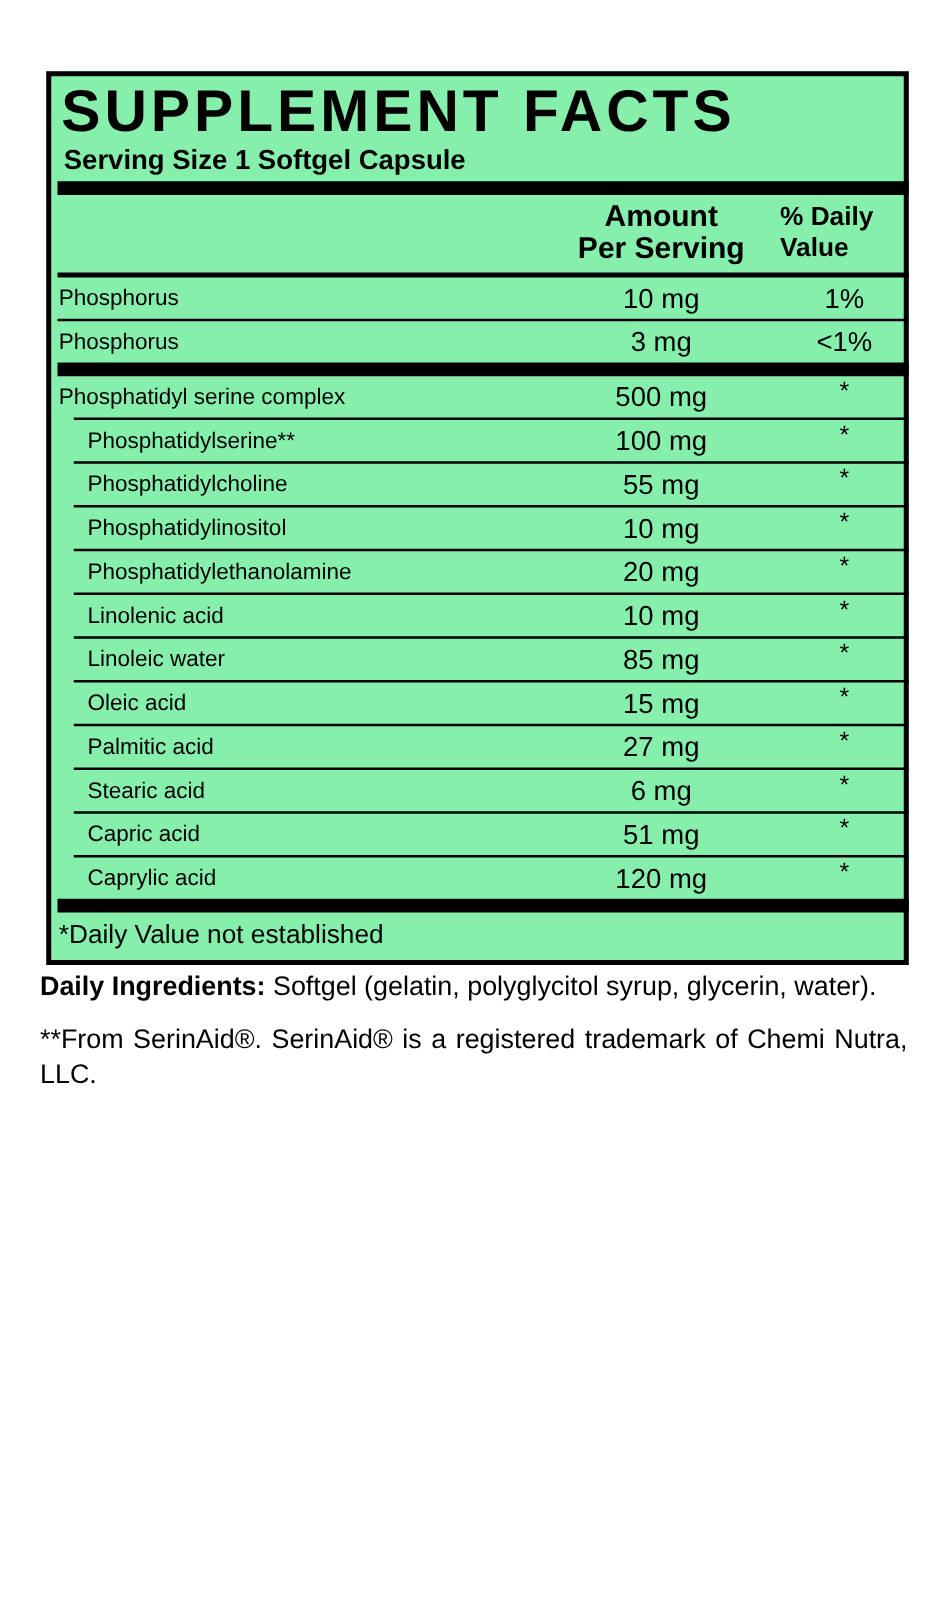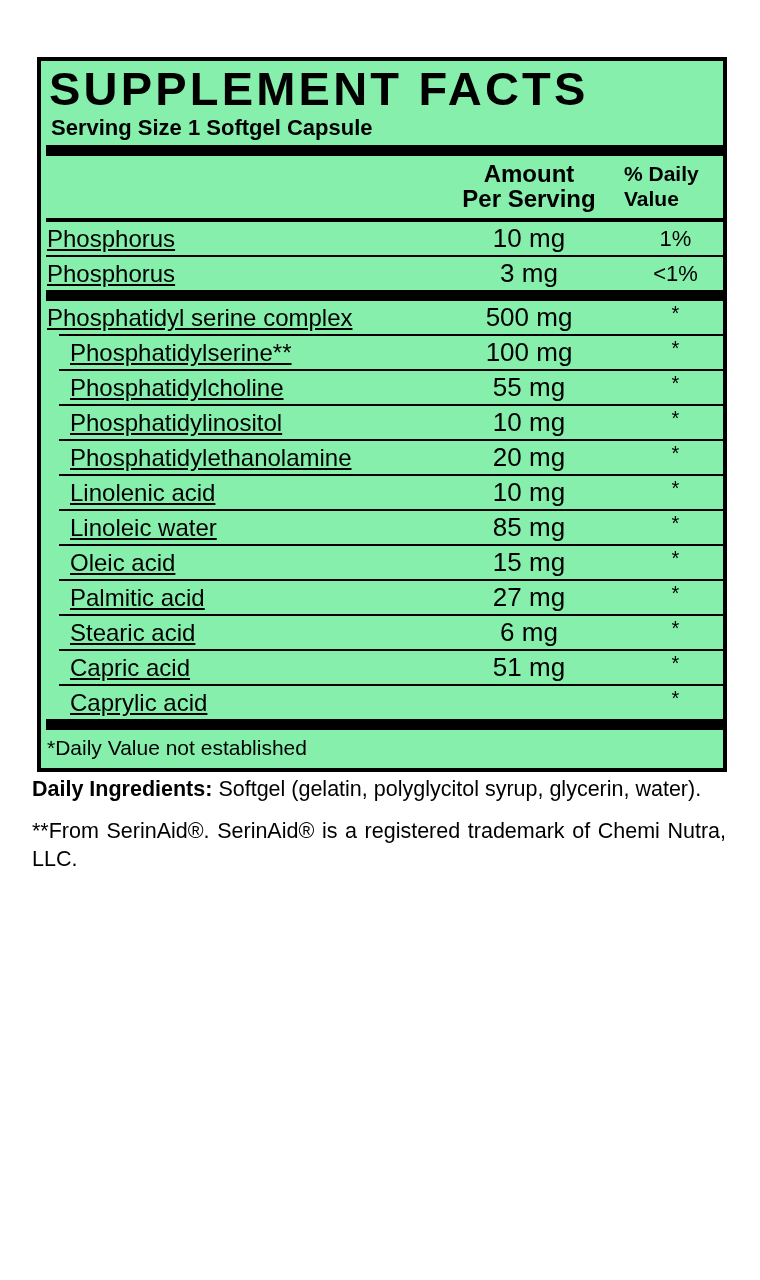--- a/index.html
+++ b/index.html
@@ -101,35 +101,34 @@
   
   .nrow {
     position: relative;
     height: 33px;
     width: 681px;
   }
   .nrow .nm {
     position: absolute;
     left: 1px;
     top: 3px;
-    font-size: 24px;
+    font-size: 18px;
     line-height: 27px;
     white-space: nowrap;
-    text-decoration: underline;
   }
   .nrow.sub .nm {
     left: 24px;
   }
   .nrow .amt {
     position: absolute;
     left: 398px;
     top: 3px;
     width: 170px;
     text-align: center;
-    font-size: 26px;
+    font-size: 22px;
     line-height: 27px;
   }
   .nrow .dv {
     position: absolute;
     left: 578px;
     top: 3px;
     width: 103px;
     text-align: center;
     font-size: 22px;
     line-height: 27px;
@@ -276,20 +275,21 @@
           </div>
           <div class="sep indent"></div>
           <div class="nrow sub">
             <div class="nm">Capric acid</div>
             <div class="amt">51 mg</div>
             <div class="dv star">*</div>
           </div>
           <div class="sep indent"></div>
           <div class="nrow sub">
             <div class="nm">Caprylic acid</div>
+            <div class="amt">120 mg</div>
             <div class="dv star">*</div>
           </div>
         </div>
 
       <div class="rule-thick"></div>
 
       <div class="sf-footnote">*Daily Value not established</div>
 
     </div>
   </div>

